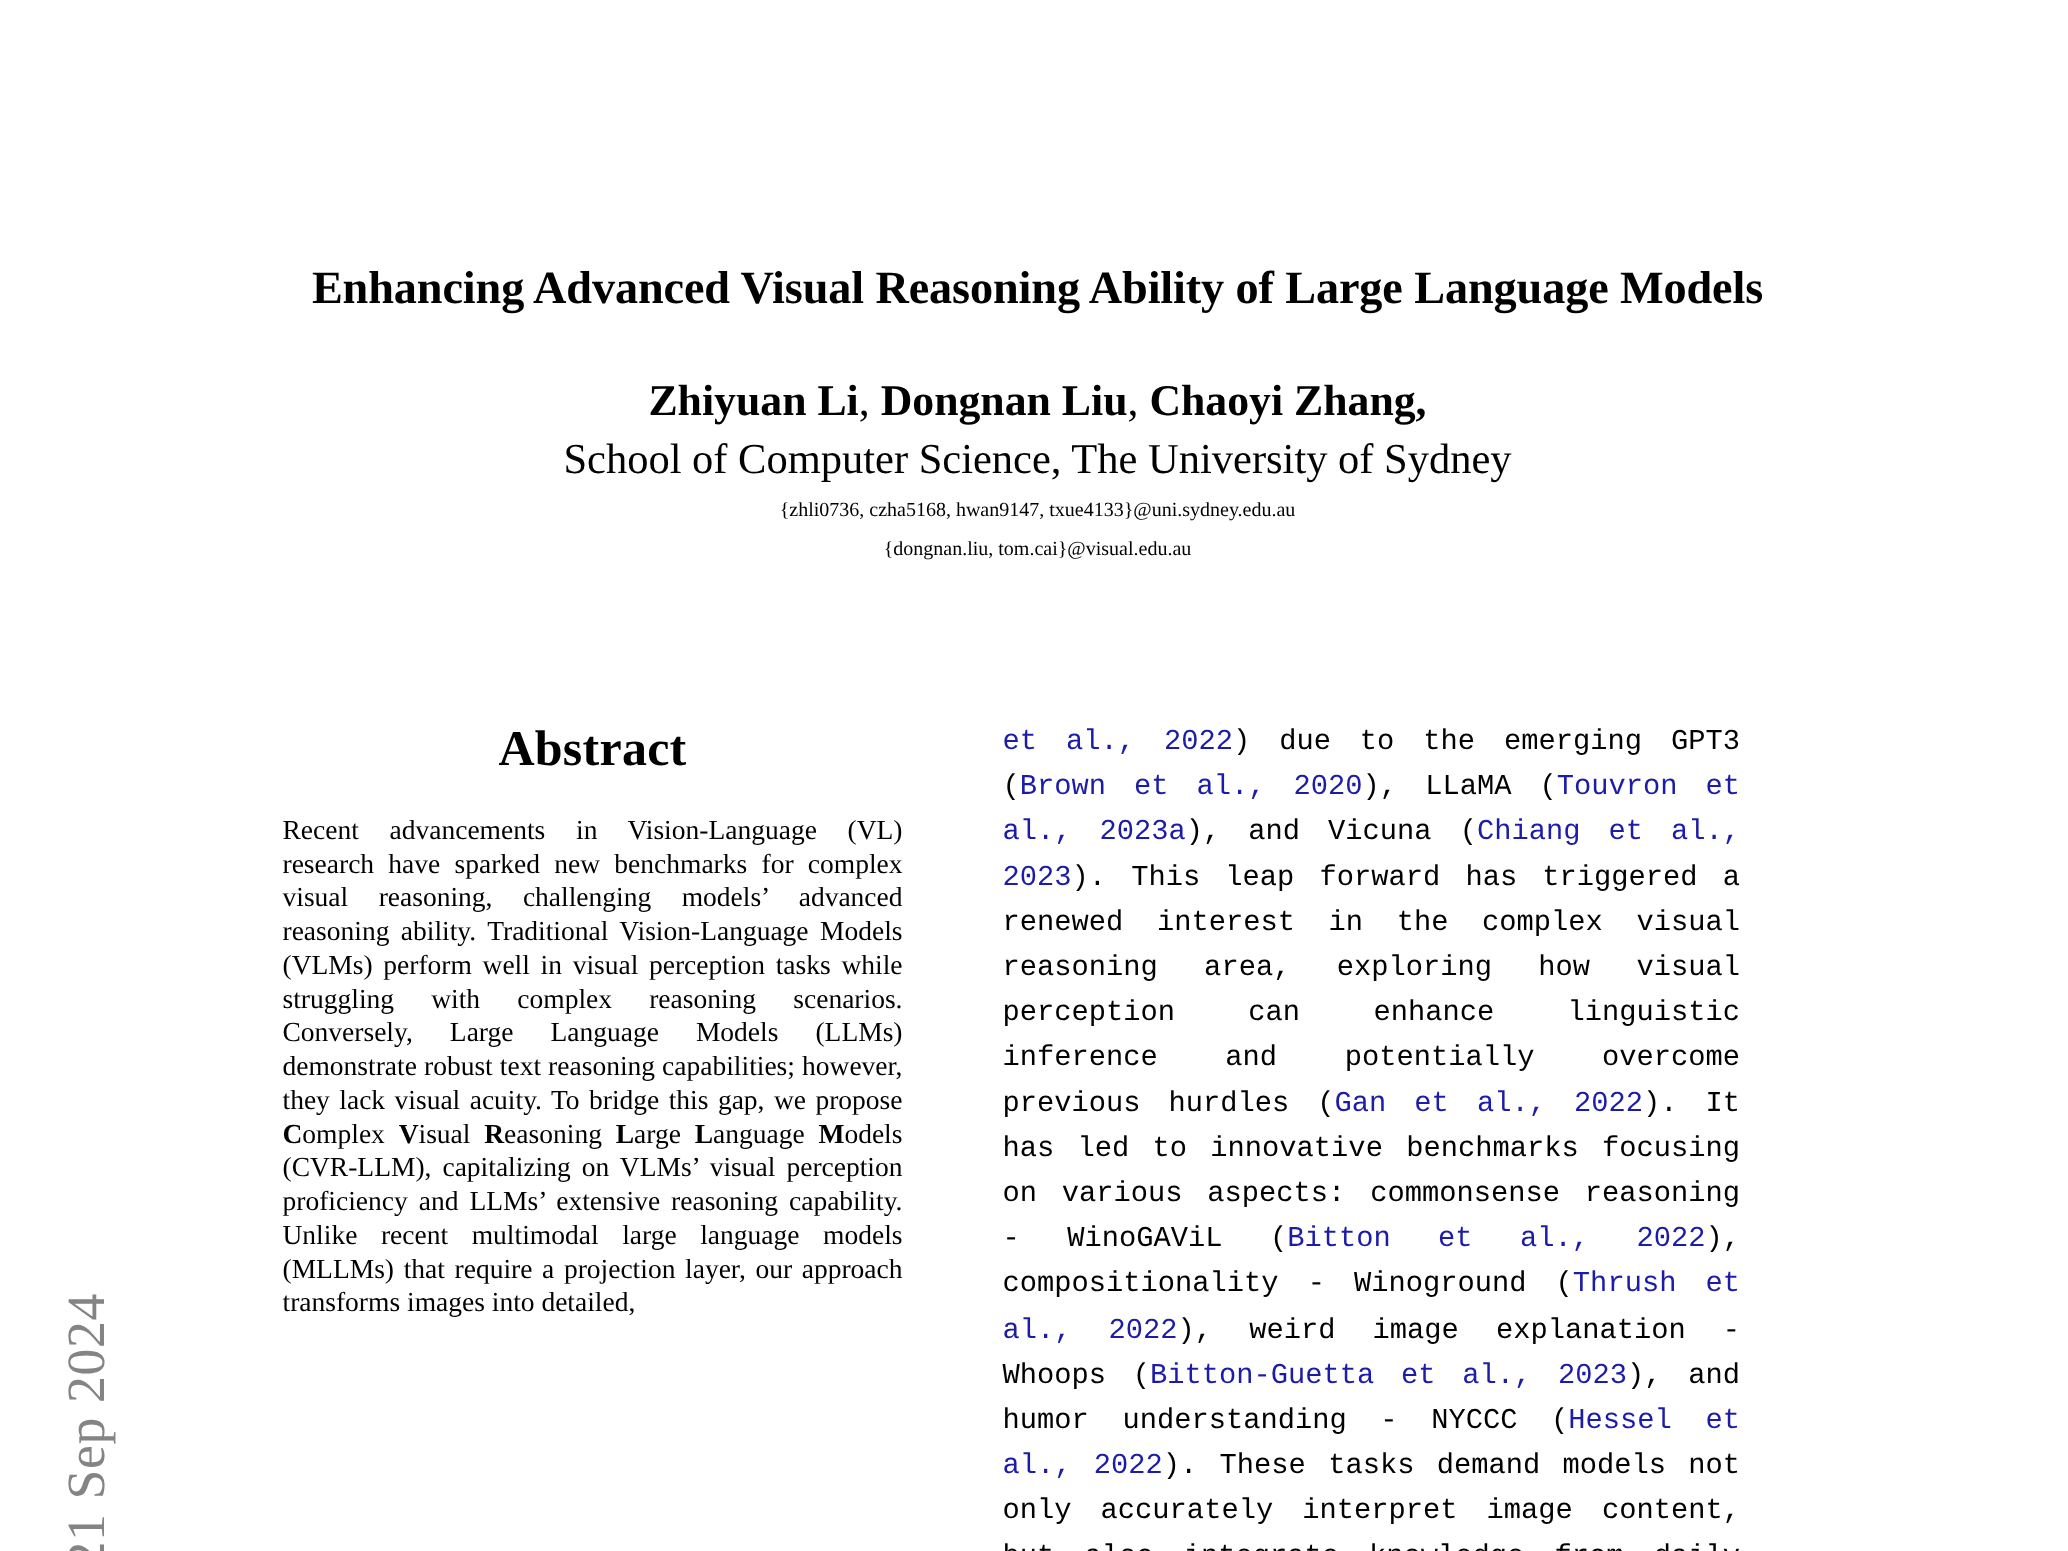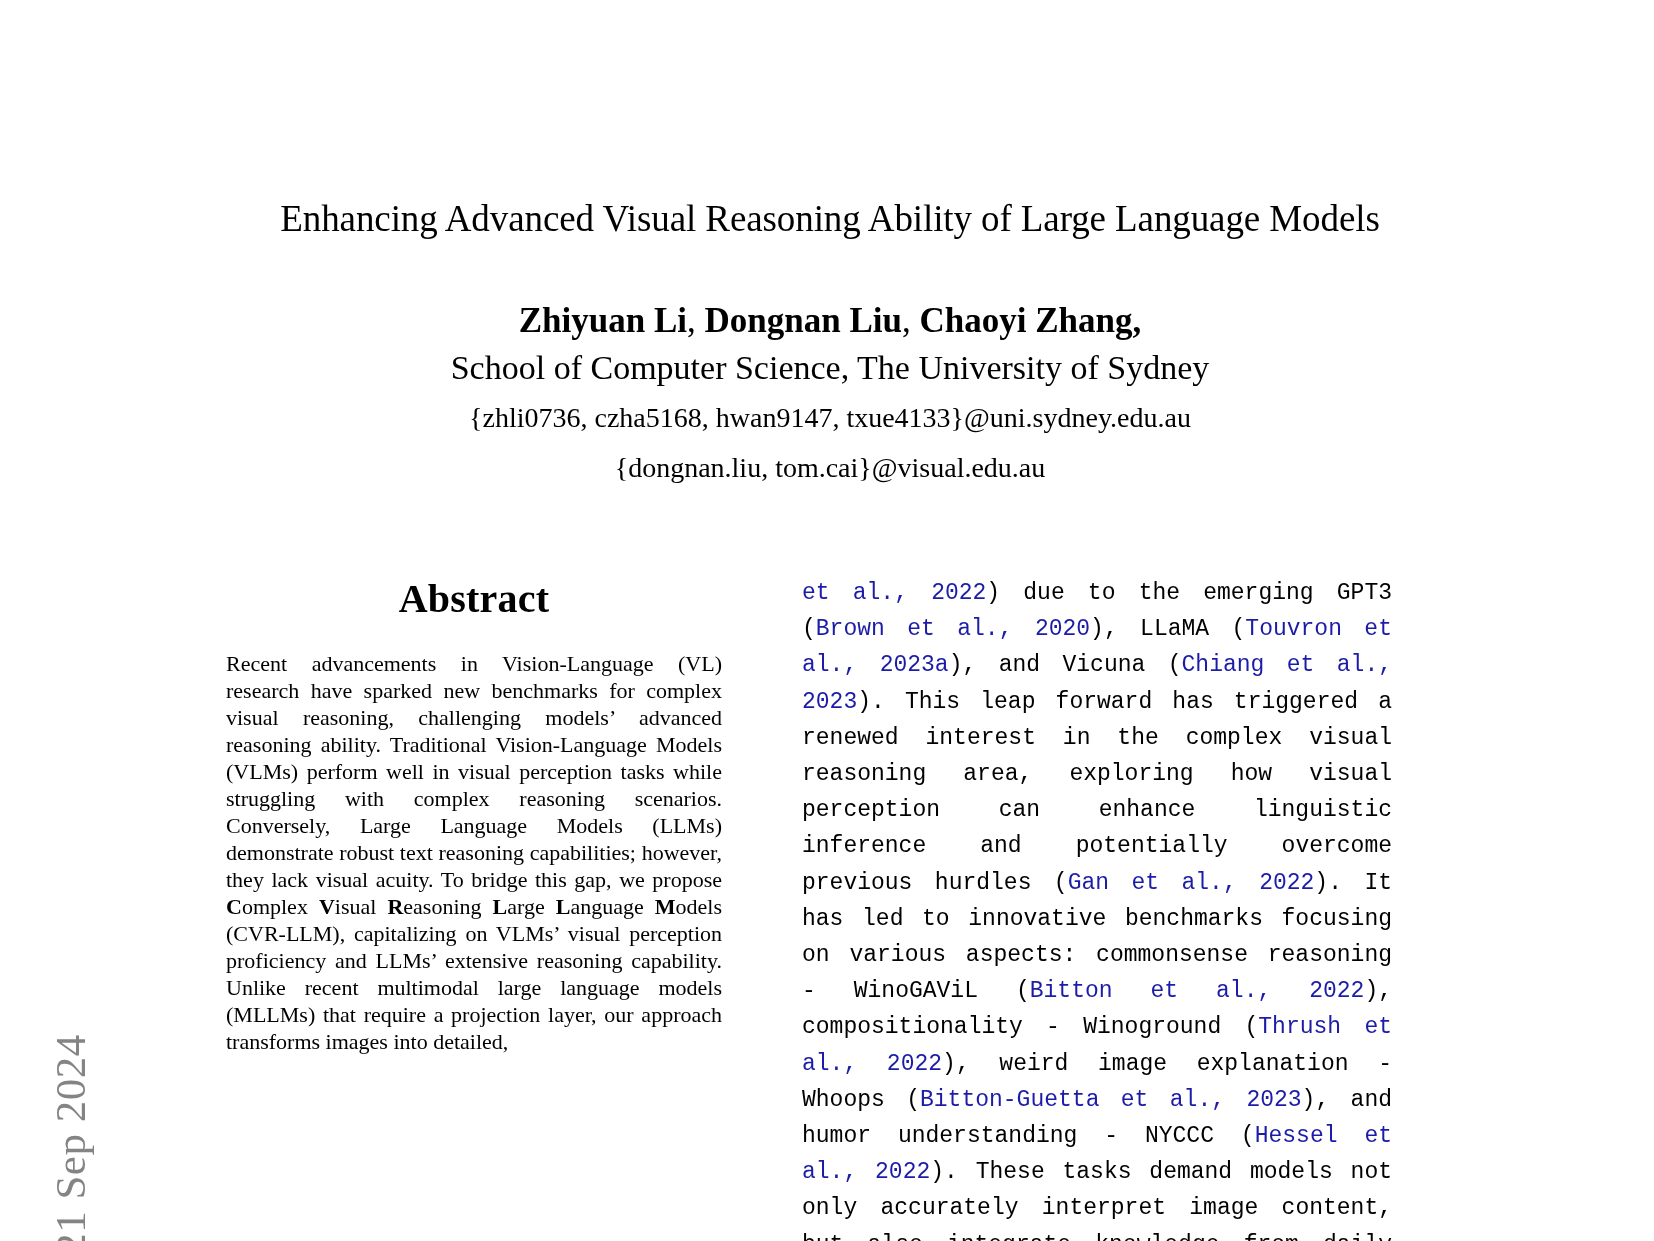--- a/index.html
+++ b/index.html
@@ -52,24 +52,24 @@
 
   #title-block {
     position: absolute;
     left: 180px;
     top: 196px;
     width: 1300px;
     text-align: center;
   }
   #paper-title {
     font-size: 37px;
-    font-weight: normal;
+    font-weight: bold;
     line-height: 1.25;
     letter-spacing: -0.1px;
-    margin: 0;
+    margin: 12px;
     text-align: center;
   }
 
   #authors-block {
     position: absolute;
     left: 180px;
     top: 298px;
     width: 1300px;
     text-align: center;
   }
@@ -82,21 +82,21 @@
   .author-line .sep {
     font-weight: normal;
   }
   #affiliation {
     font-size: 34px;
     font-weight: normal;
     line-height: 1.30;
     margin: 2px 0 0 0;
   }
   .email-line {
-    font-size: 28px;
+    font-size: 16px;
     font-weight: normal;
     line-height: 1.60;
     margin: 6px 0 0 0;
   }
 
   
   .column {
     position: absolute;
     top: 575px;
     width: 496px;

